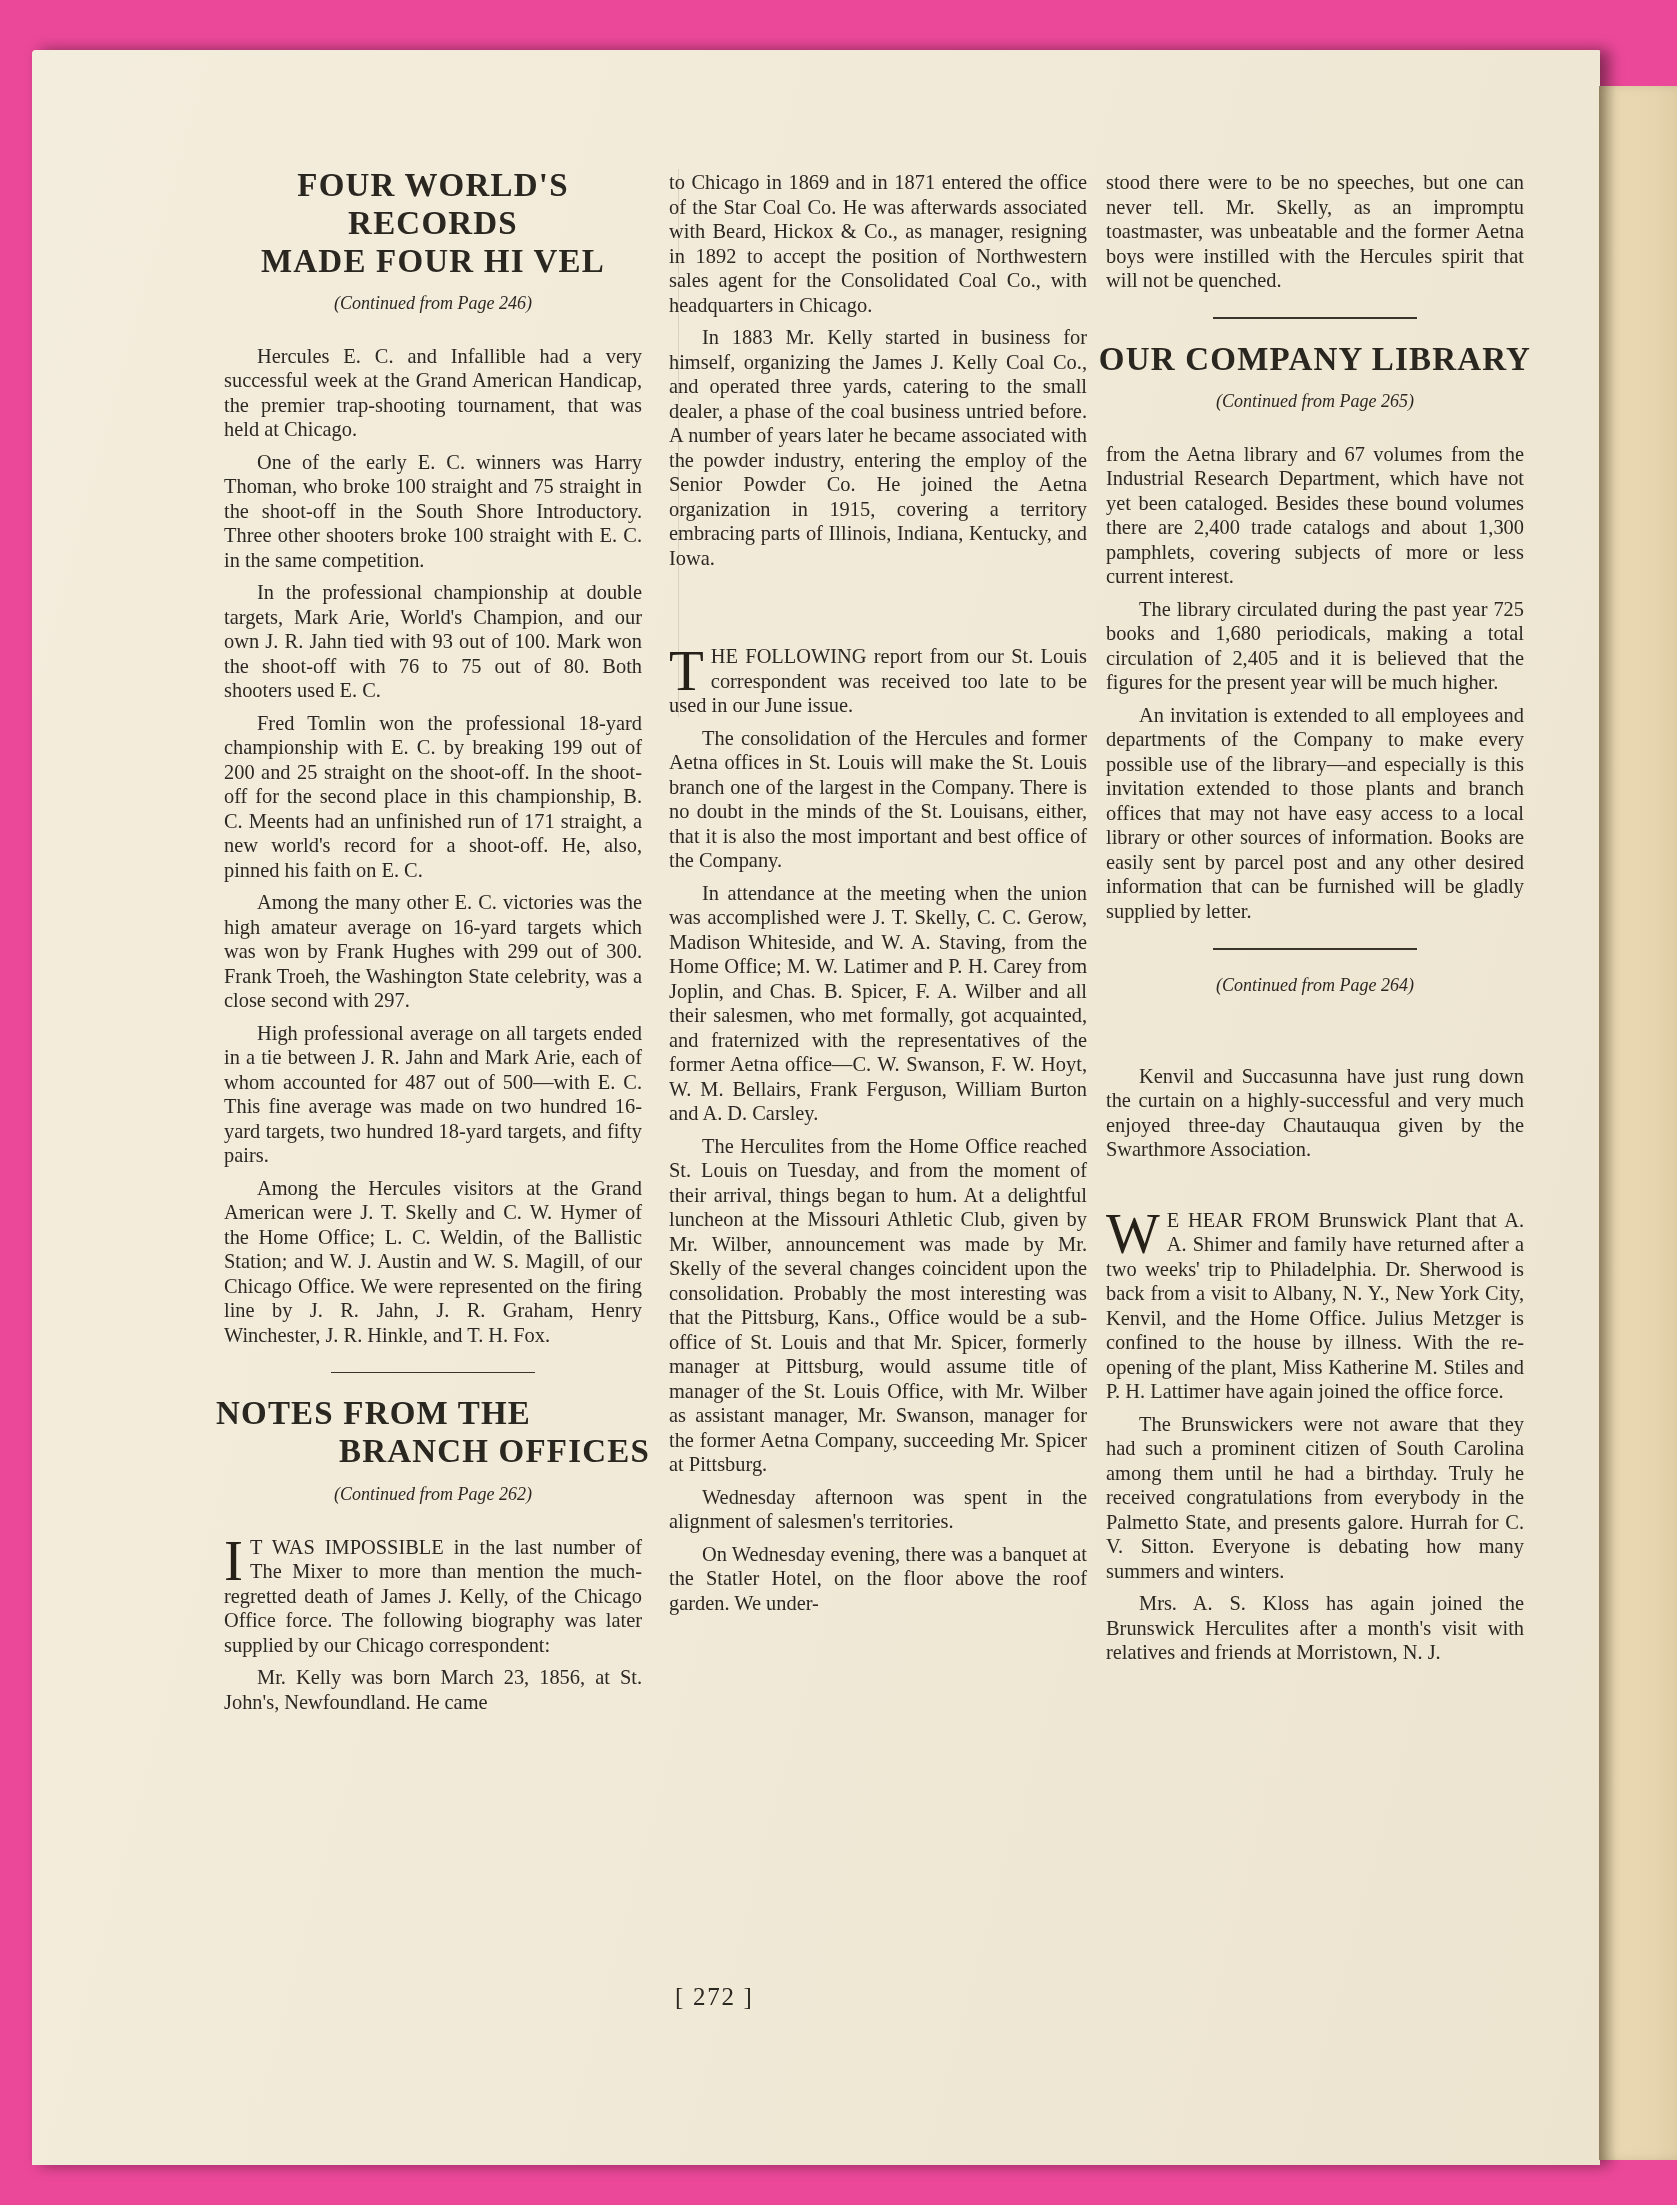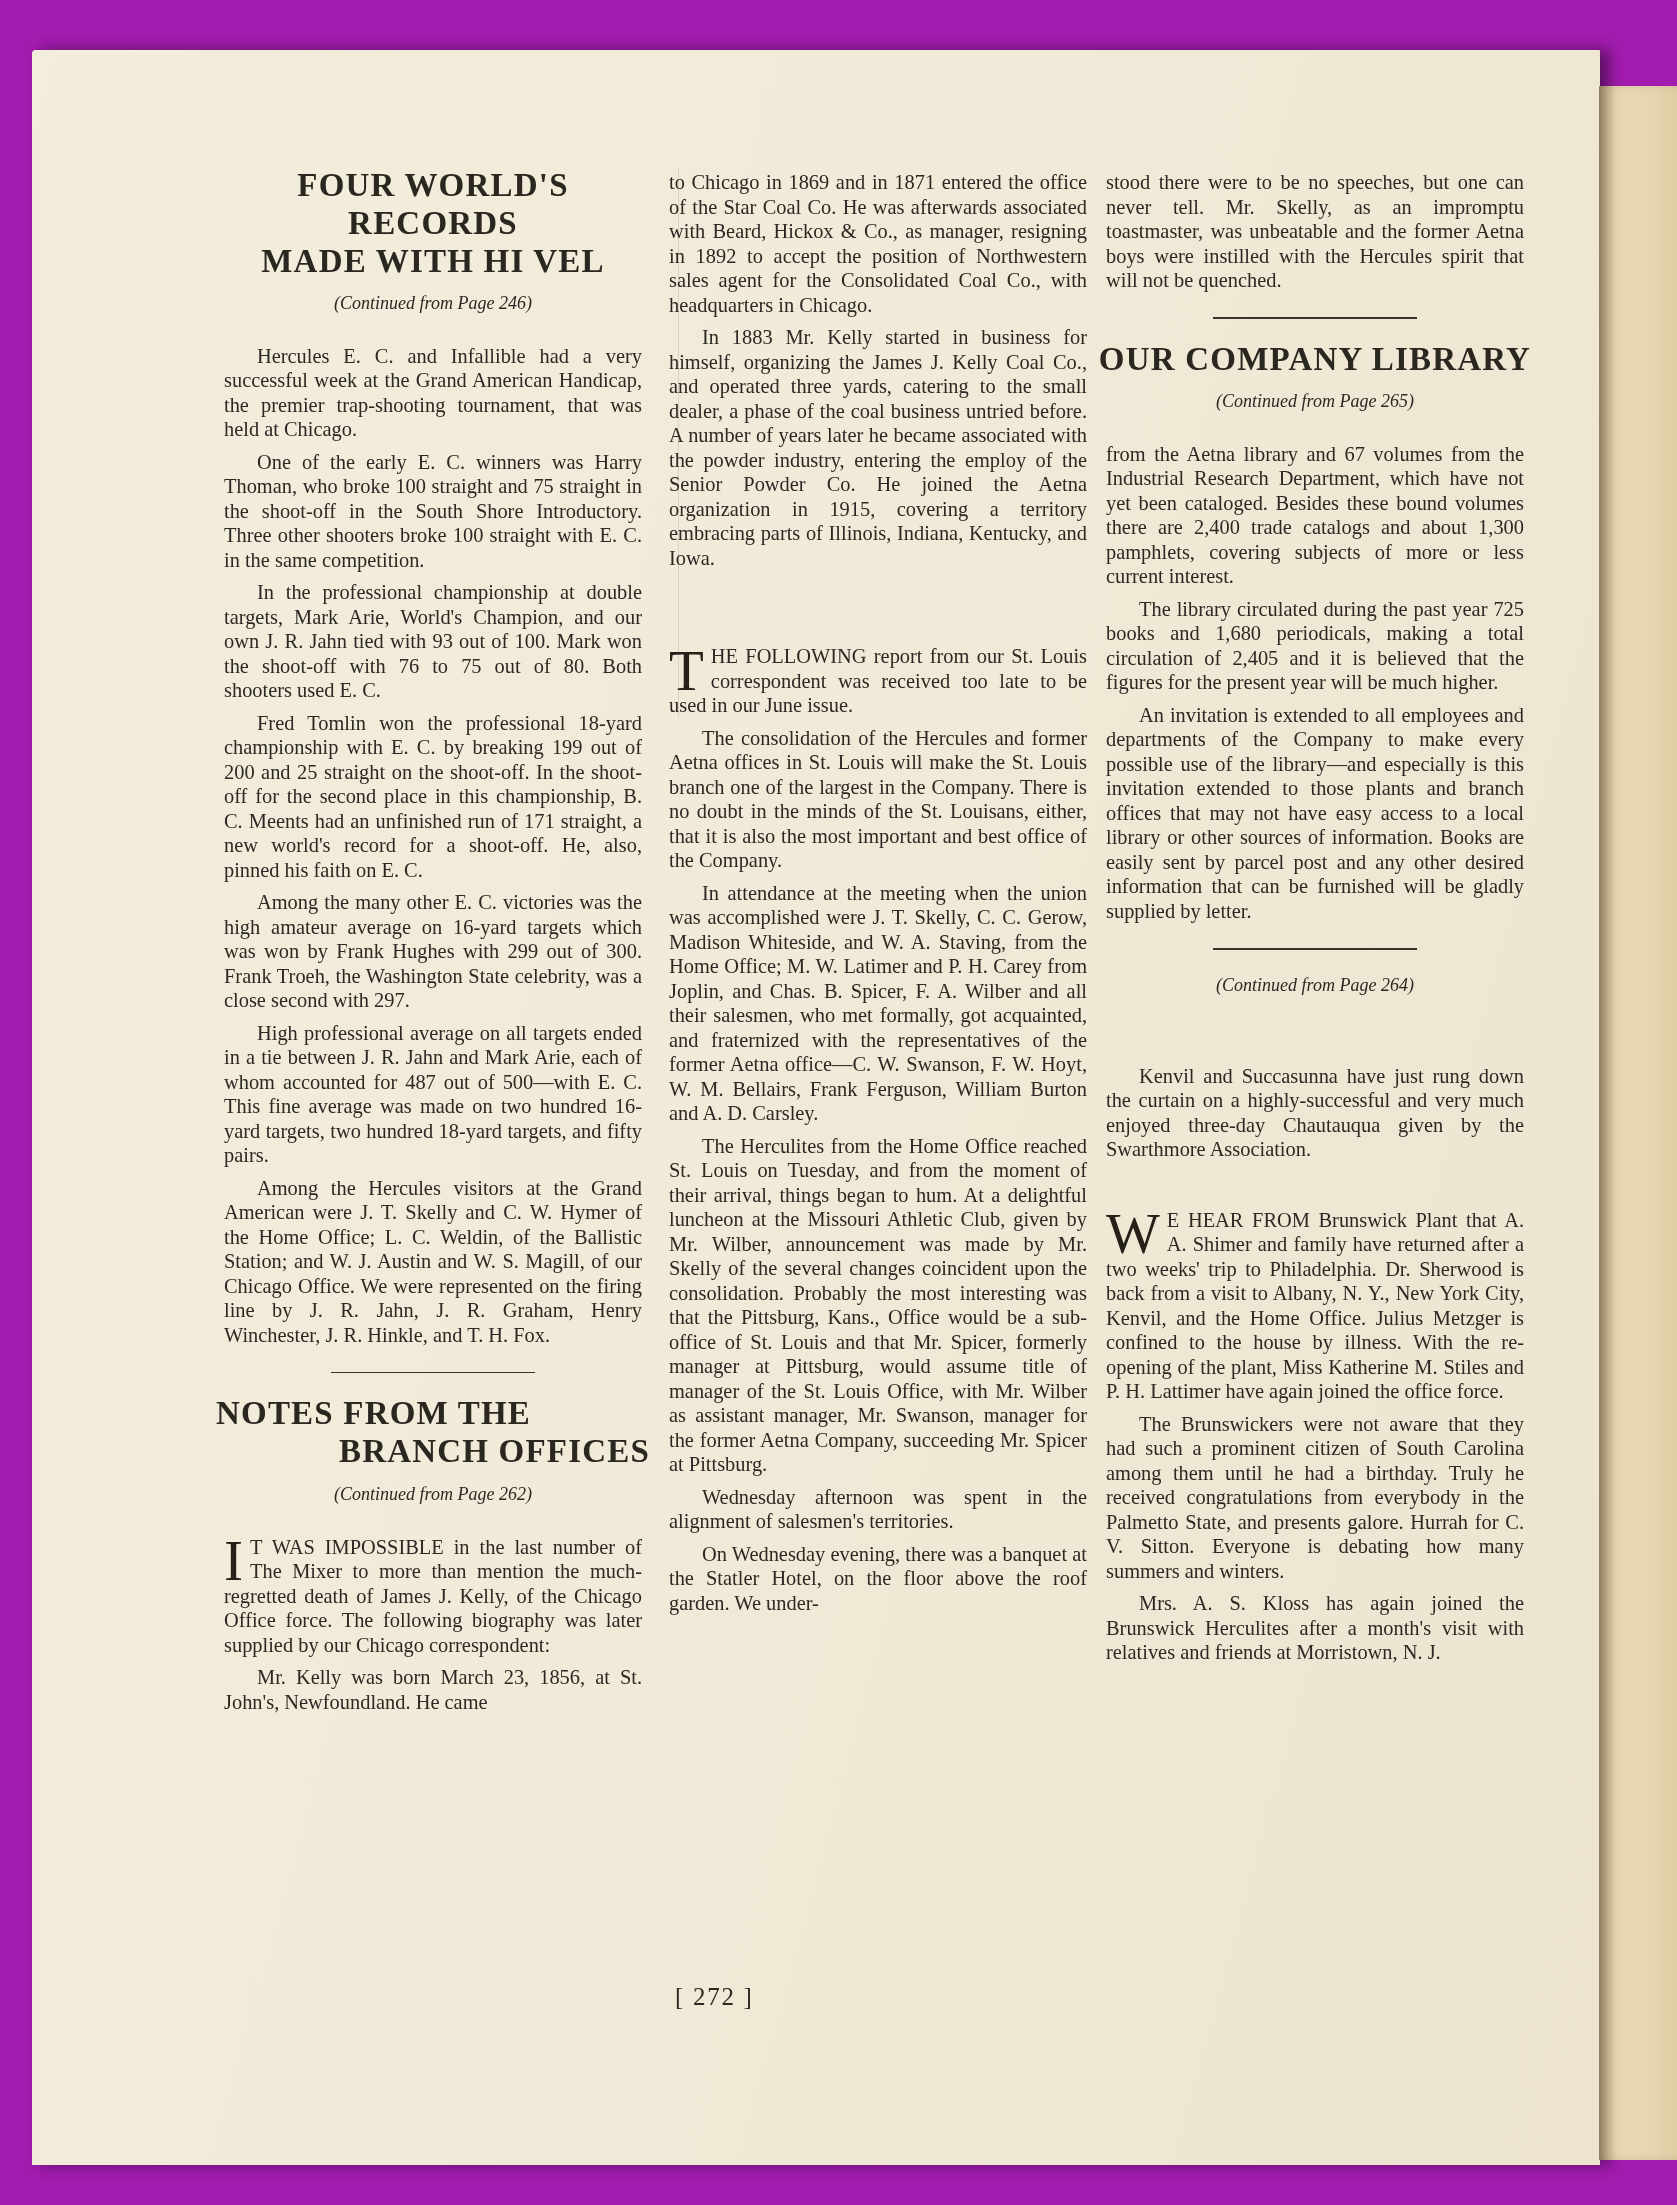--- a/index.html
+++ b/index.html
@@ -1,18 +1,18 @@
 <!DOCTYPE html>
 <html style="font-size:9.3px"><head>
 <meta charset="utf-8">
 <style>
   html,body{margin:0;padding:0;background:#141311;}
   .stage{
     position:relative;width:1678px;height:2205px;overflow:hidden;
-    background:#a21caf;
+    background:#ec4899;
     font-family:"Liberation Serif","DejaVu Serif",serif;
   }
   .page{
     position:absolute;left:32px;top:50px;width:1568px;height:2115px;
     background:linear-gradient(105deg,#f3eddd 0%,#f1ead8 45%,#ece4cf 100%);
     color:#2c2823;
     box-shadow:8.2px 0 15px rgba(0,0,0,0.45);
     border-radius:3.5px 1.2px 0 0;
   }
   .fore-edge{
@@ -65,21 +65,21 @@
 </head>
 <body>
 
 <div class="stage">
   <div class="page">
     <div class="crease"></div>
     <div id="columns">
         <div class="column c1">
           <div class="heading">
             <div class="h-line h-center">FOUR WORLD'S RECORDS</div>
-            <div class="h-line h-center">MADE WITH HI VEL</div>
+            <div class="h-line h-center">MADE FOUR HI VEL</div>
           </div>
           <div class="continued">(Continued from Page 246)</div>
           <p class="para indent">Hercules E. C. and Infallible had a very successful week at the Grand American Handicap, the premier trap-shooting tournament, that was held at Chicago.</p>
           <p class="para indent">One of the early E. C. winners was Harry Thoman, who broke 100 straight and 75 straight in the shoot-off in the South Shore Introductory. Three other shooters broke 100 straight with E. C. in the same competition.</p>
           <p class="para indent">In the professional championship at double targets, Mark Arie, World's Champion, and our own J. R. Jahn tied with 93 out of 100. Mark won the shoot-off with 76 to 75 out of 80. Both shooters used E. C.</p>
           <p class="para indent">Fred Tomlin won the professional 18-yard championship with E. C. by breaking 199 out of 200 and 25 straight on the shoot-off. In the shoot-off for the second place in this championship, B. C. Meents had an unfinished run of 171 straight, a new world's record for a shoot-off. He, also, pinned his faith on E. C.</p>
           <p class="para indent">Among the many other E. C. victories was the high amateur average on 16-yard targets which was won by Frank Hughes with 299 out of 300. Frank Troeh, the Washington State celebrity, was a close second with 297.</p>
           <p class="para indent">High professional average on all targets ended in a tie between J. R. Jahn and Mark Arie, each of whom accounted for 487 out of 500—with E. C. This fine average was made on two hundred 16-yard targets, two hundred 18-yard targets, and fifty pairs.</p>
           <p class="para indent">Among the Hercules visitors at the Grand American were J. T. Skelly and C. W. Hymer of the Home Office; L. C. Weldin, of the Ballistic Station; and W. J. Austin and W. S. Magill, of our Chicago Office. We were represented on the firing line by J. R. Jahn, J. R. Graham, Henry Winchester, J. R. Hinkle, and T. H. Fox.</p>
           <div class="rule"></div>

